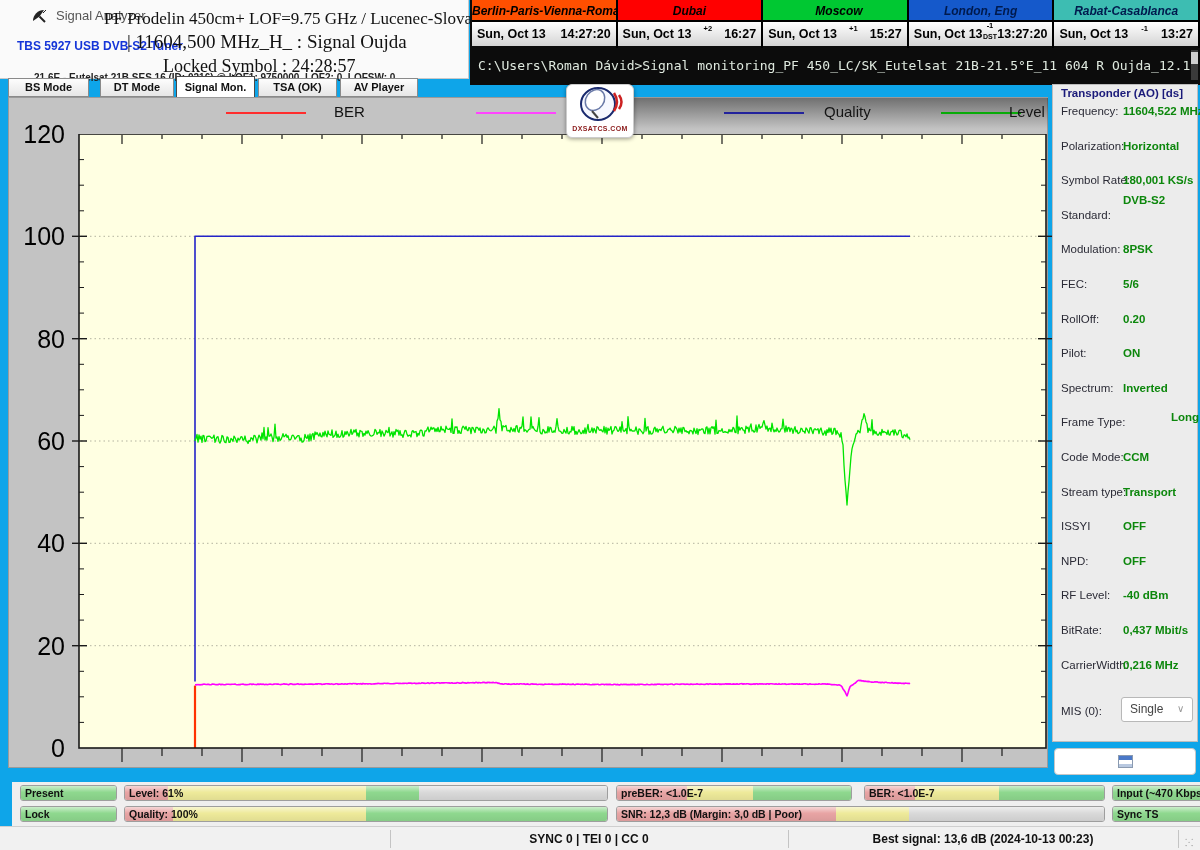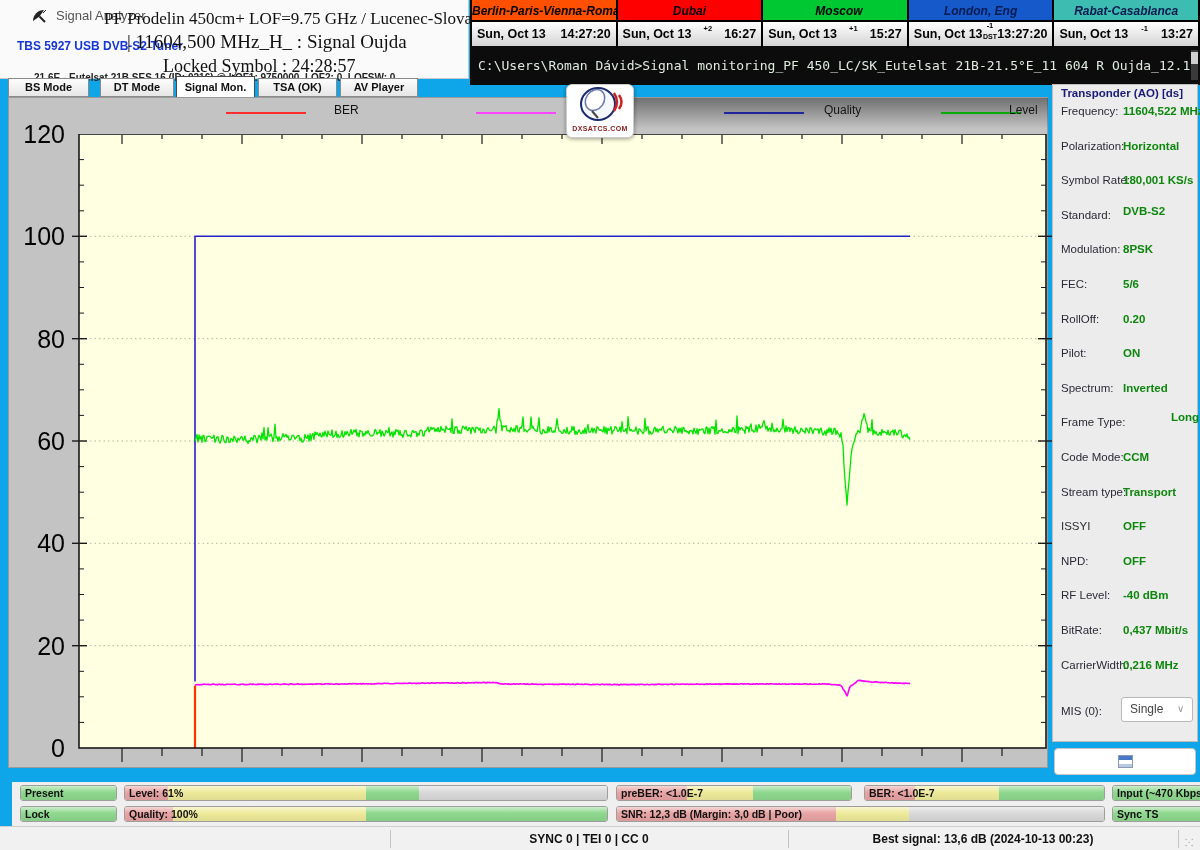--- a/index.html
+++ b/index.html
@@ -26,21 +26,21 @@
   .clock-off{flex:1 1 auto;text-align:center;font-size:9px;line-height:9px;position:relative;top:-4px;}
   .clock-off small{display:block;font-size:7px;line-height:6px;}
   .clock-hms{flex:0 0 auto;}
   
   .tab{top:78px;height:19px;background:linear-gradient(#fdfdfd,#e6e6e6);border:1px solid #8a8a8a;box-sizing:border-box;font-size:11px;font-weight:bold;color:#111;text-align:center;line-height:17px;cursor:pointer;}
   .tab.active{top:76px;height:23px;background:#ffffff;border:1px solid #4a4a4a;line-height:20px;}
   
   #chart{left:8px;top:97px;width:1040px;height:671px;background:#c3c3c3;border:1px solid #9a9a9a;box-sizing:border-box;}
   .ylab{font-size:25px;color:#000;width:52px;text-align:right;}
   .leg-dash{top:14px;width:80px;height:0;border-top:2px solid #000;}
-  .leg-lab{top:5px;font-size:12px;color:#111;}
+  .leg-lab{top:5px;font-size:15px;color:#111;}
   #legend-shadow{left:592px;top:0;width:447px;height:31px;background:linear-gradient(180deg,rgba(30,30,30,.5),rgba(30,30,30,0));pointer-events:none;}
   #plot-svg{left:62px;top:36px;}
   
   #logo{left:566px;top:84px;width:66px;height:52px;background:#fff;border:1px solid #ccc;border-radius:6px;box-shadow:0 1px 4px rgba(0,0,0,.4);z-index:6;text-align:center;}
   #logo-text{left:0;top:40px;width:66px;font-size:7px;font-weight:bold;color:#8b1a1a;letter-spacing:.4px;}
   
   #tp-panel{left:1052px;top:84px;width:146px;height:658px;background:#ececec;border:1px solid #bdbdbd;box-sizing:border-box;}
   #tp-header{left:8px;top:2px;font-size:11.5px;font-weight:bold;color:#1a1a7a;white-space:nowrap;overflow:hidden;width:132px;}
   .tp-label{left:8px;font-size:11.5px;color:#2b2b36;white-space:nowrap;}
   .tp-value{left:70px;font-size:11.5px;font-weight:bold;color:#0c870c;white-space:nowrap;}
@@ -280,21 +280,21 @@
   <div class="abs" id="tp-panel">
     <div class="abs" id="tp-header">Transponder (AO) [ds]</div>
     <div id="tp-rows">
         <div class="abs tp-label" style="top: 20px;">Frequency:</div>
         <div class="abs tp-value" style="top: 20px;">11604,522 MHz</div>
         <div class="abs tp-label" style="top: 54.6px;">Polarization:</div>
         <div class="abs tp-value" style="top: 54.6px;">Horizontal</div>
         <div class="abs tp-label" style="top: 89.2px;">Symbol Rate:</div>
         <div class="abs tp-value" style="top: 89.2px;">180,001 KS/s</div>
         <div class="abs tp-label" style="top: 123.8px;">Standard:</div>
-        <div class="abs tp-value" style="top: 120px; text-align: center;">DVB-S2</div>
+        <div class="abs tp-value" style="top: 109px; text-align: center;">DVB-S2</div>
         <div class="abs tp-label" style="top: 158.4px;">Modulation:</div>
         <div class="abs tp-value" style="top: 158.4px;">8PSK</div>
         <div class="abs tp-label" style="top: 193px;">FEC:</div>
         <div class="abs tp-value" style="top: 193px;">5/6</div>
         <div class="abs tp-label" style="top: 227.6px;">RollOff:</div>
         <div class="abs tp-value" style="top: 227.6px;">0.20</div>
         <div class="abs tp-label" style="top: 262.2px;">Pilot:</div>
         <div class="abs tp-value" style="top: 262.2px;">ON</div>
         <div class="abs tp-label" style="top: 296.8px;">Spectrum:</div>
         <div class="abs tp-value" style="top: 296.8px;">Inverted</div>

